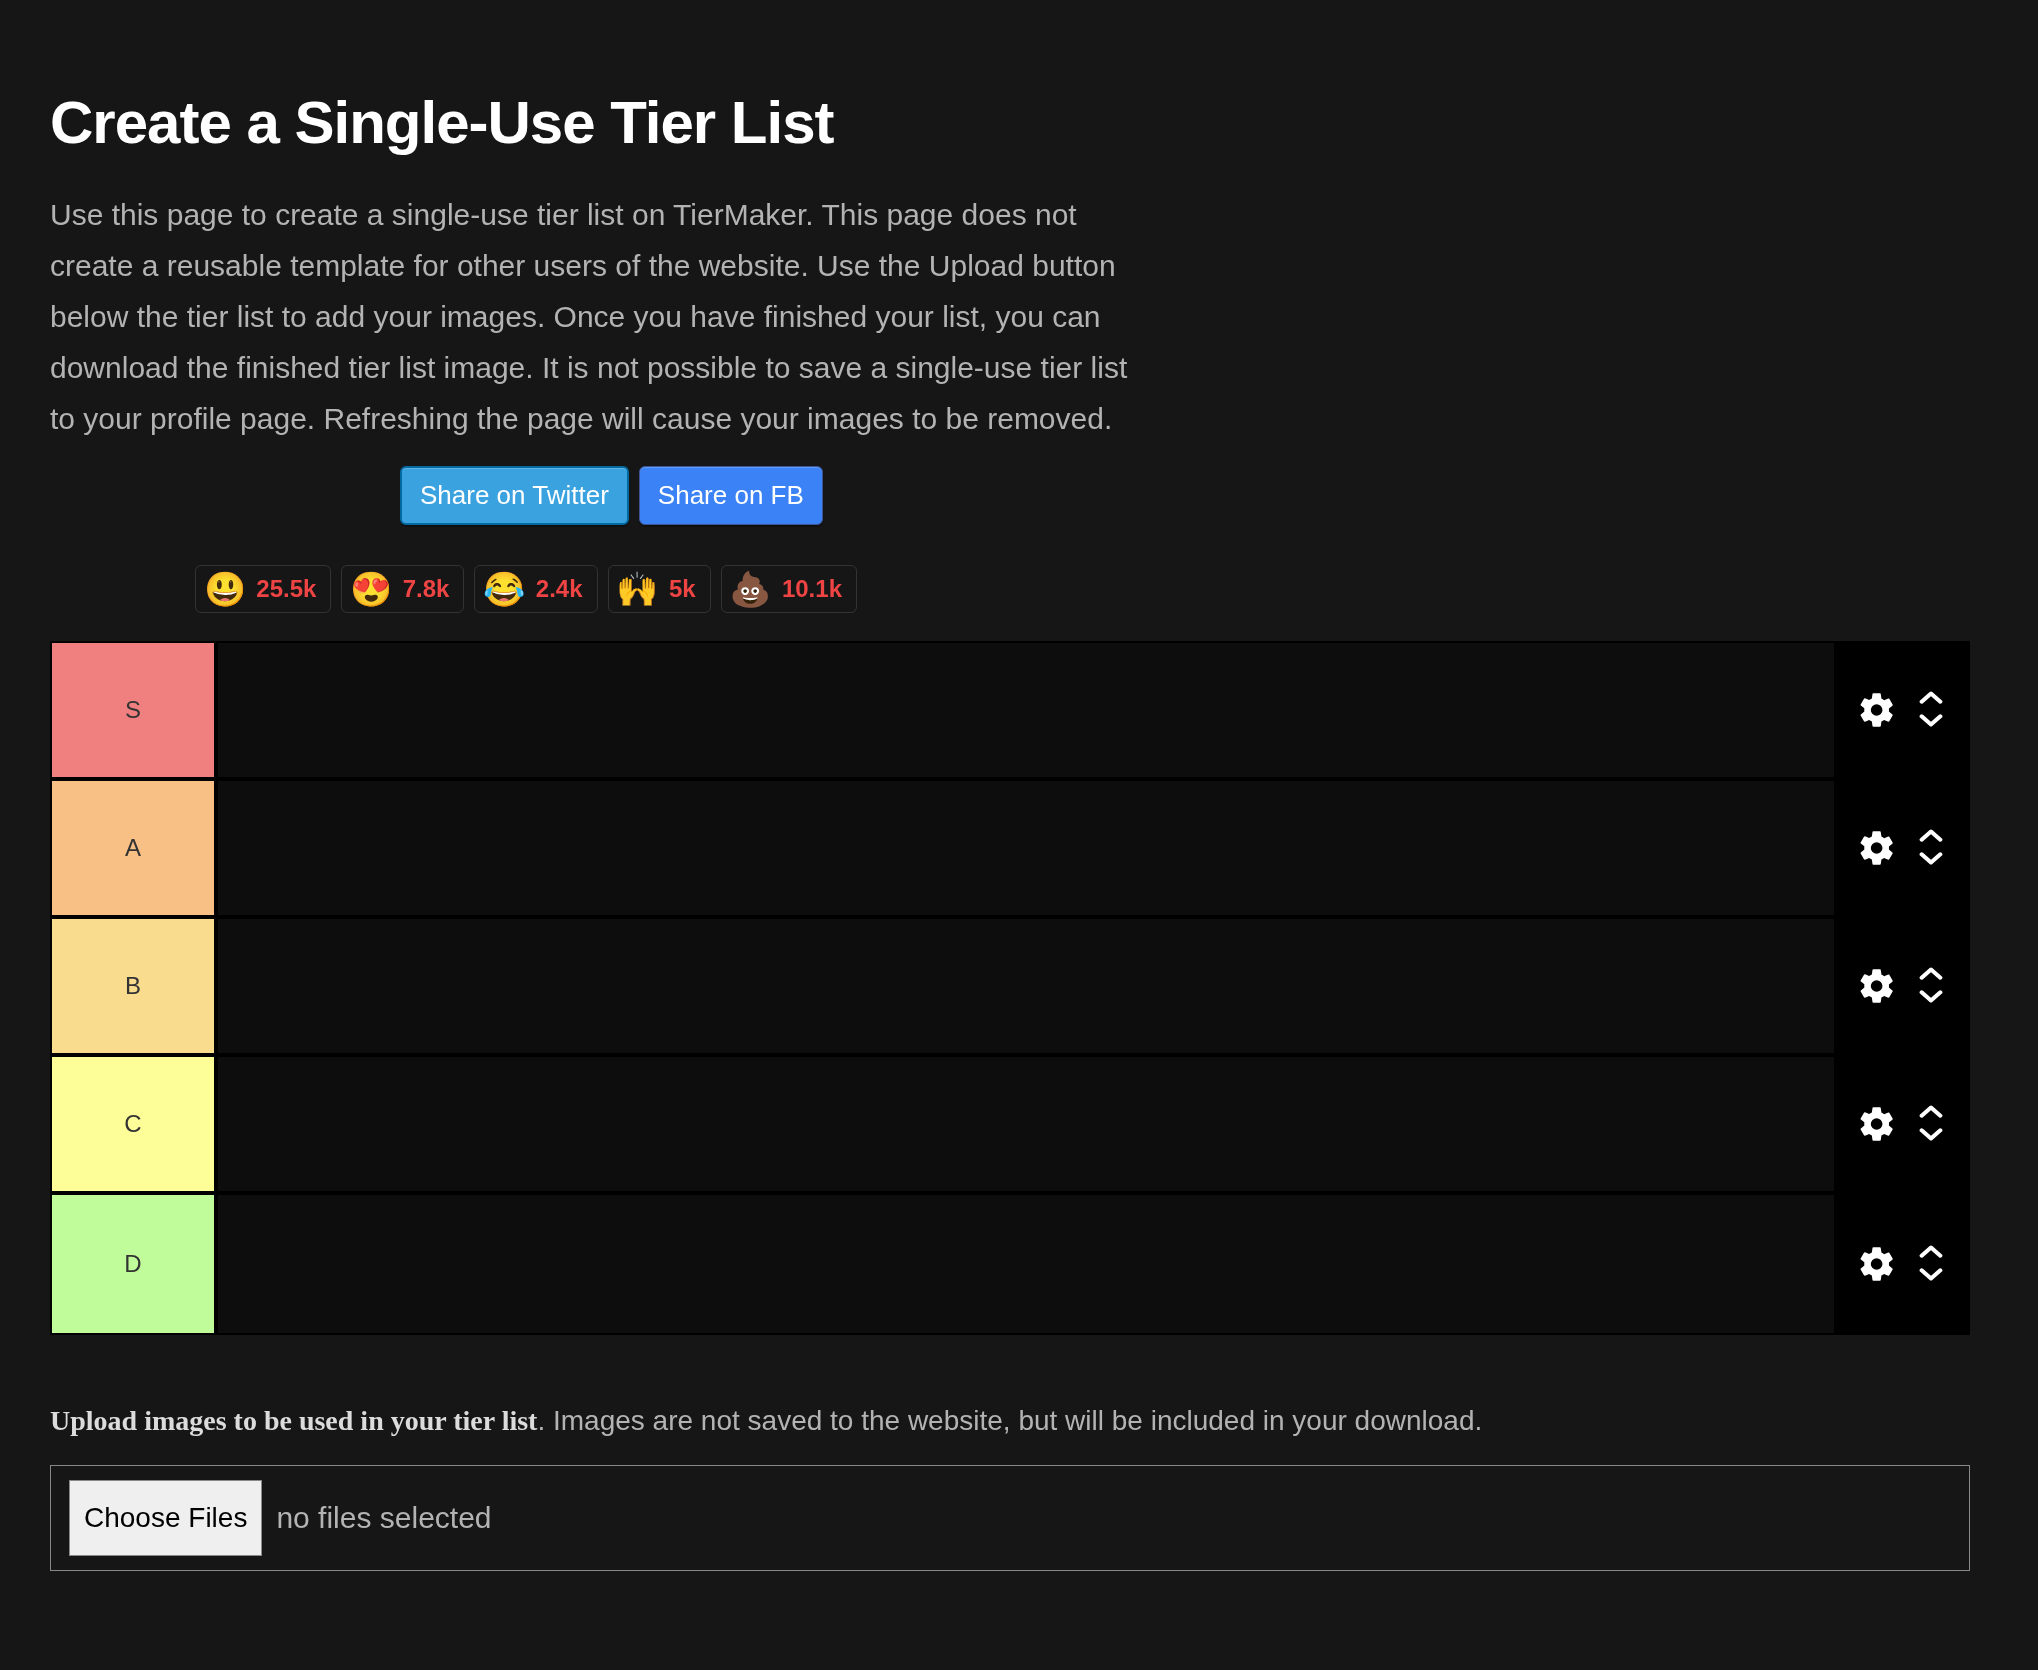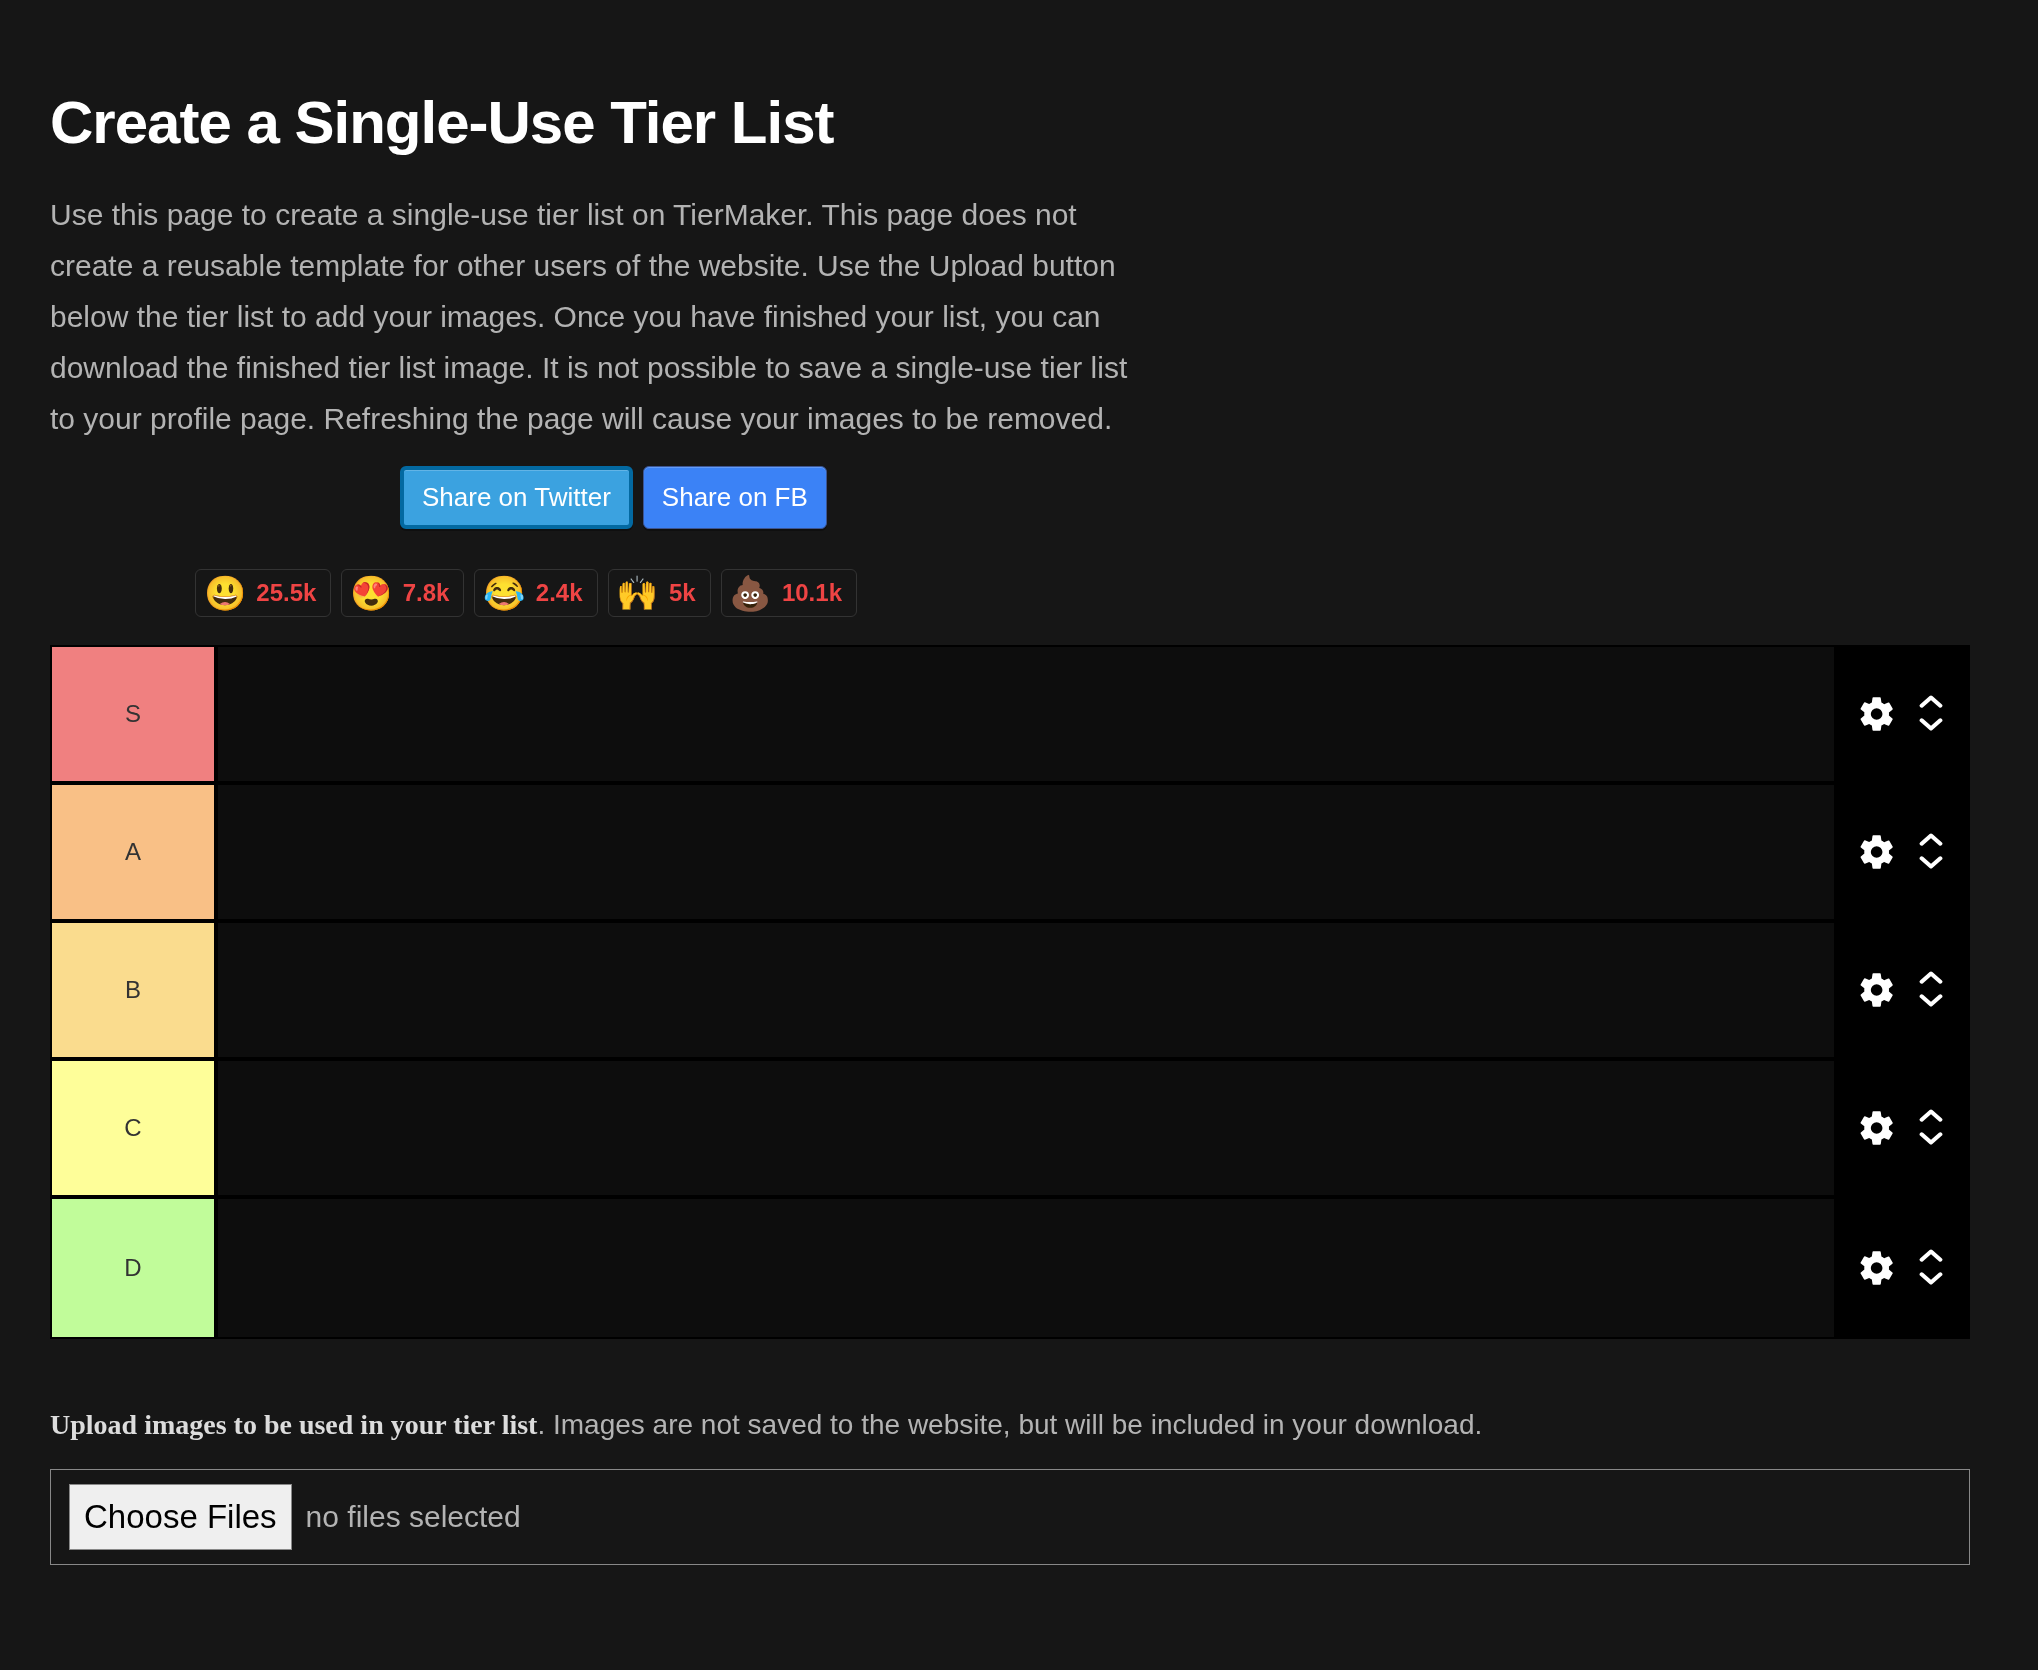--- a/index.html
+++ b/index.html
@@ -32,21 +32,21 @@
     }
     .share-btn {
       border-radius: 6px;
       color: #fff;
       font-size: 26px;
       padding: 12px 18px;
       border: none;
       cursor: pointer;
       box-shadow: 0 2px 0 rgba(0,0,0,0.3), inset 0 1px 0 rgba(255,255,255,0.2);
     }
-    .twitter { background: #3ba2e0; border: 4px solid #0369a1; }
+    .twitter { background: #3ba2e0; border: 2px solid #0369a1; }
     .fb { background: #3b82f6; border: 1px solid #3c5592; }
     .reactions {
       display: flex;
       gap: 10px;
       margin-left: 145px;
       margin-bottom: 28px;
     }
     .reaction-pill {
       display: flex;
       align-items: center;
@@ -111,23 +111,23 @@
     .file-picker {
       border: 1px solid #888;
       padding: 14px 18px;
       display: flex;
       align-items: center;
       gap: 14px;
     }
     .choose-btn {
       background: #efefef;
       color: #000;
-      font-size: 33px;
+      font-size: 28px;
       border: 1px solid #888;
-      padding: 13px 14px;
+      padding: 21px 14px;
       cursor: pointer;
       font-family: inherit;
     }
     .file-status {
       color: #b3b3b3;
       font-size: 30px;
     }
     svg { display: block; }
   </style>
 </head>

